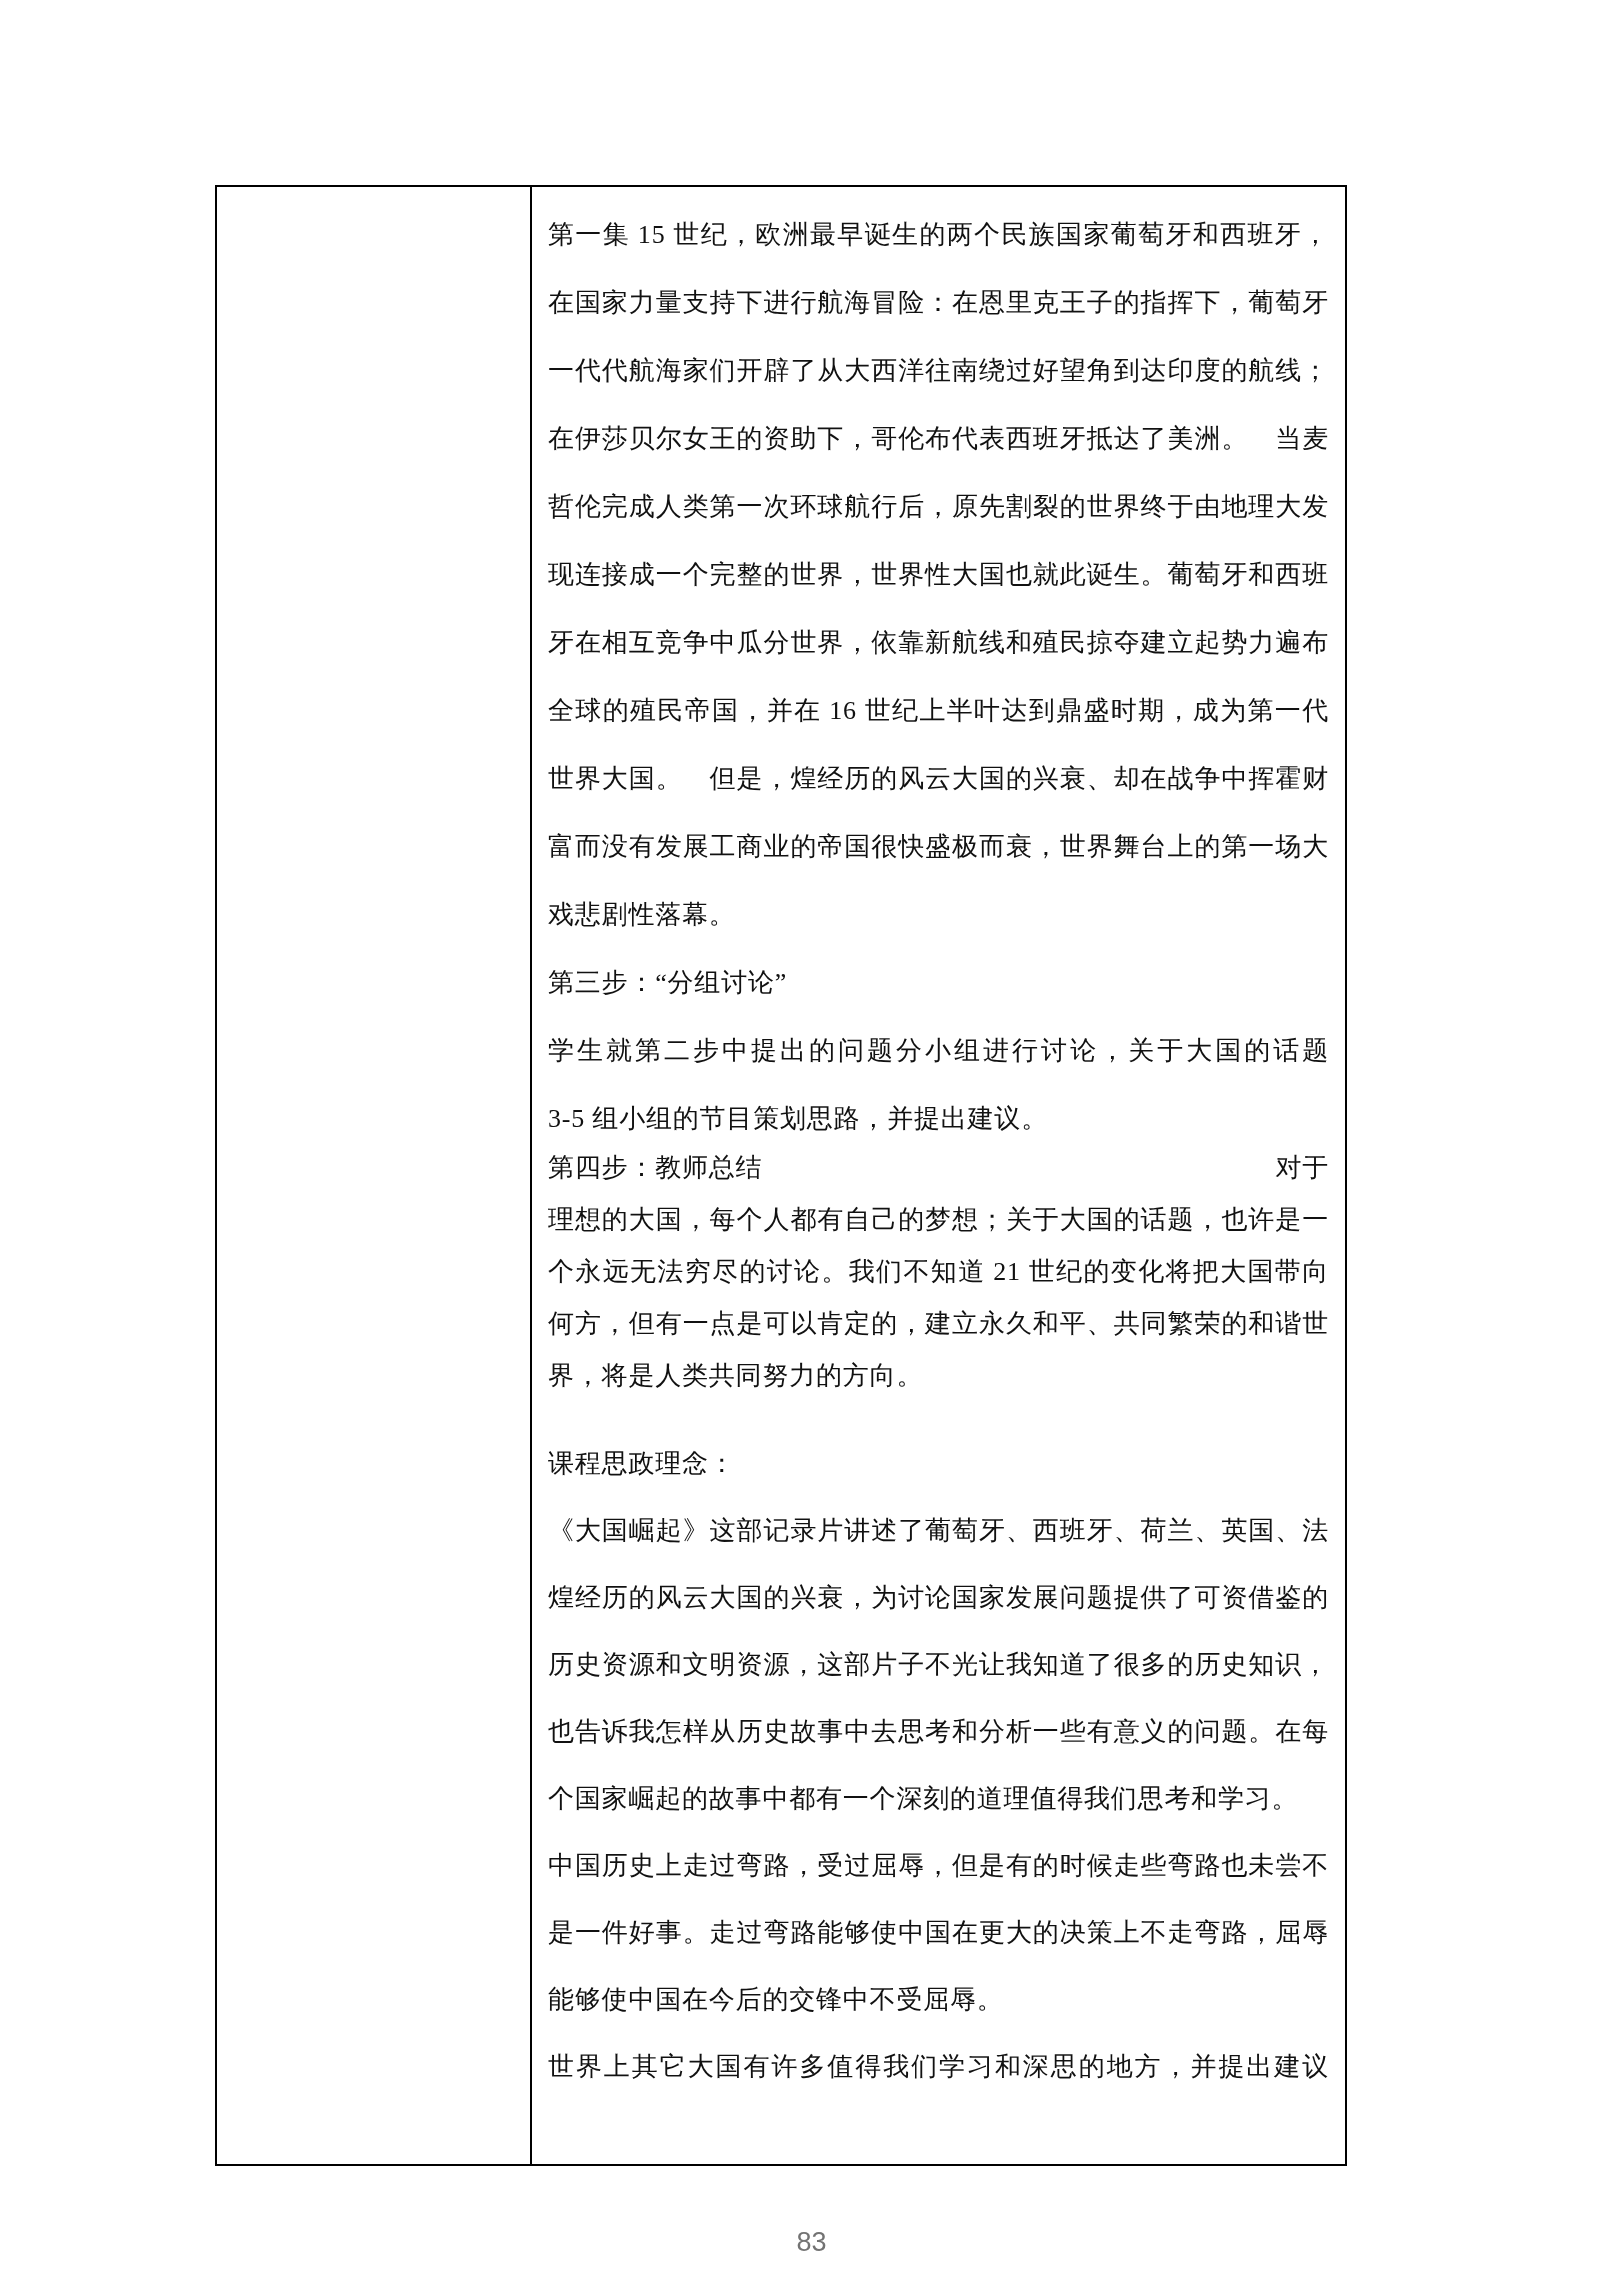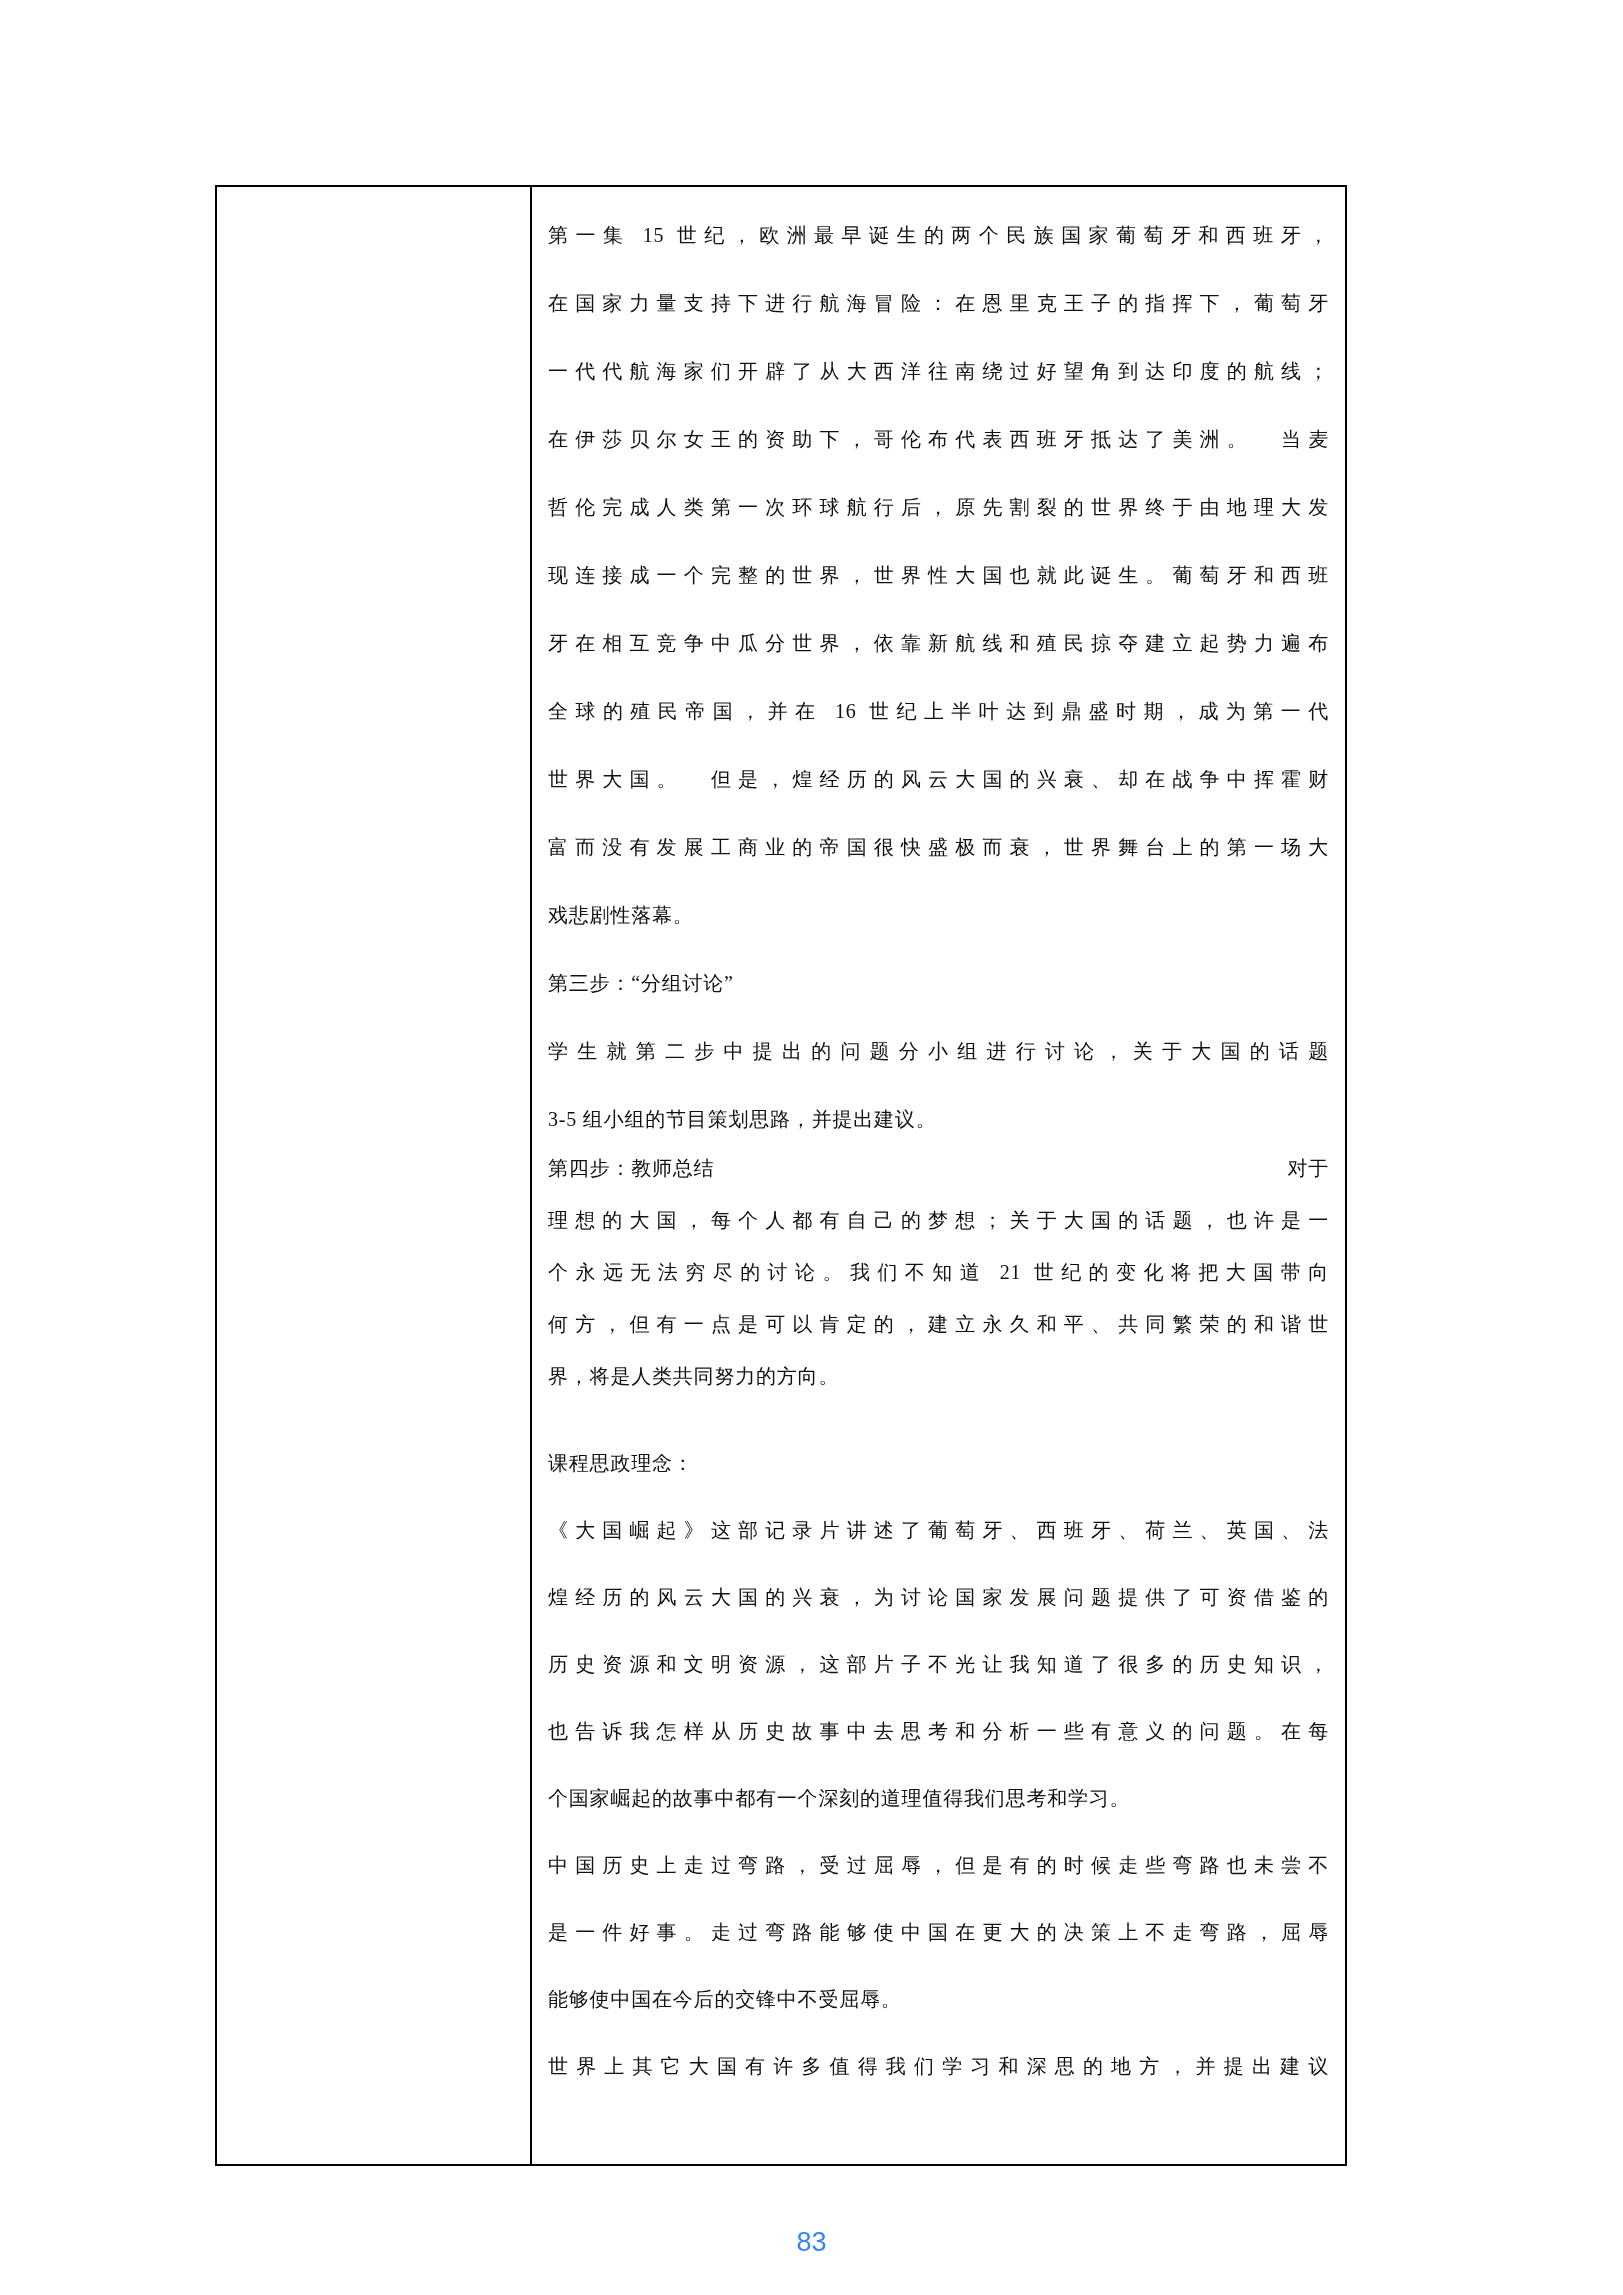--- a/index.html
+++ b/index.html
@@ -22,21 +22,21 @@
   .cell-left{
     flex:none;
     width:315px;
     border-right:2.4px solid #000000;
     box-sizing:border-box;
   }
   .cell-right{
     flex:1;
     box-sizing:border-box;
     padding:13.5px 16px 0 16px;
-    font-size:20px;
+    font-size:26px;
     letter-spacing:0.8px;
   }
   .block{margin:0;}
   .line{
     white-space:nowrap;
     overflow:hidden;
   }
   .line.j{
     text-align:justify;
     text-align-last:justify;
@@ -46,21 +46,21 @@
     justify-content:space-between;
     align-items:flex-end;
   }
   .page-number{
     position:absolute;
     left:0;top:2227px;
     width:100%;
     text-align:center;
     font-family:"Liberation Sans","DejaVu Sans",sans-serif;
     font-size:27px;
-    color:#3b82f6;
+    color:#737373;
   }
 </style>
 </head>
 <body>
 
 <div class="doc-table">
   <div class="cell-left"></div>
   <div class="cell-right" id="content-cell">
       <div class="block" style="line-height: 68px; margin-top: 0px;">
         <div class="line j">第一集 15 世纪，欧洲最早诞生的两个民族国家葡萄牙和西班牙，</div>

